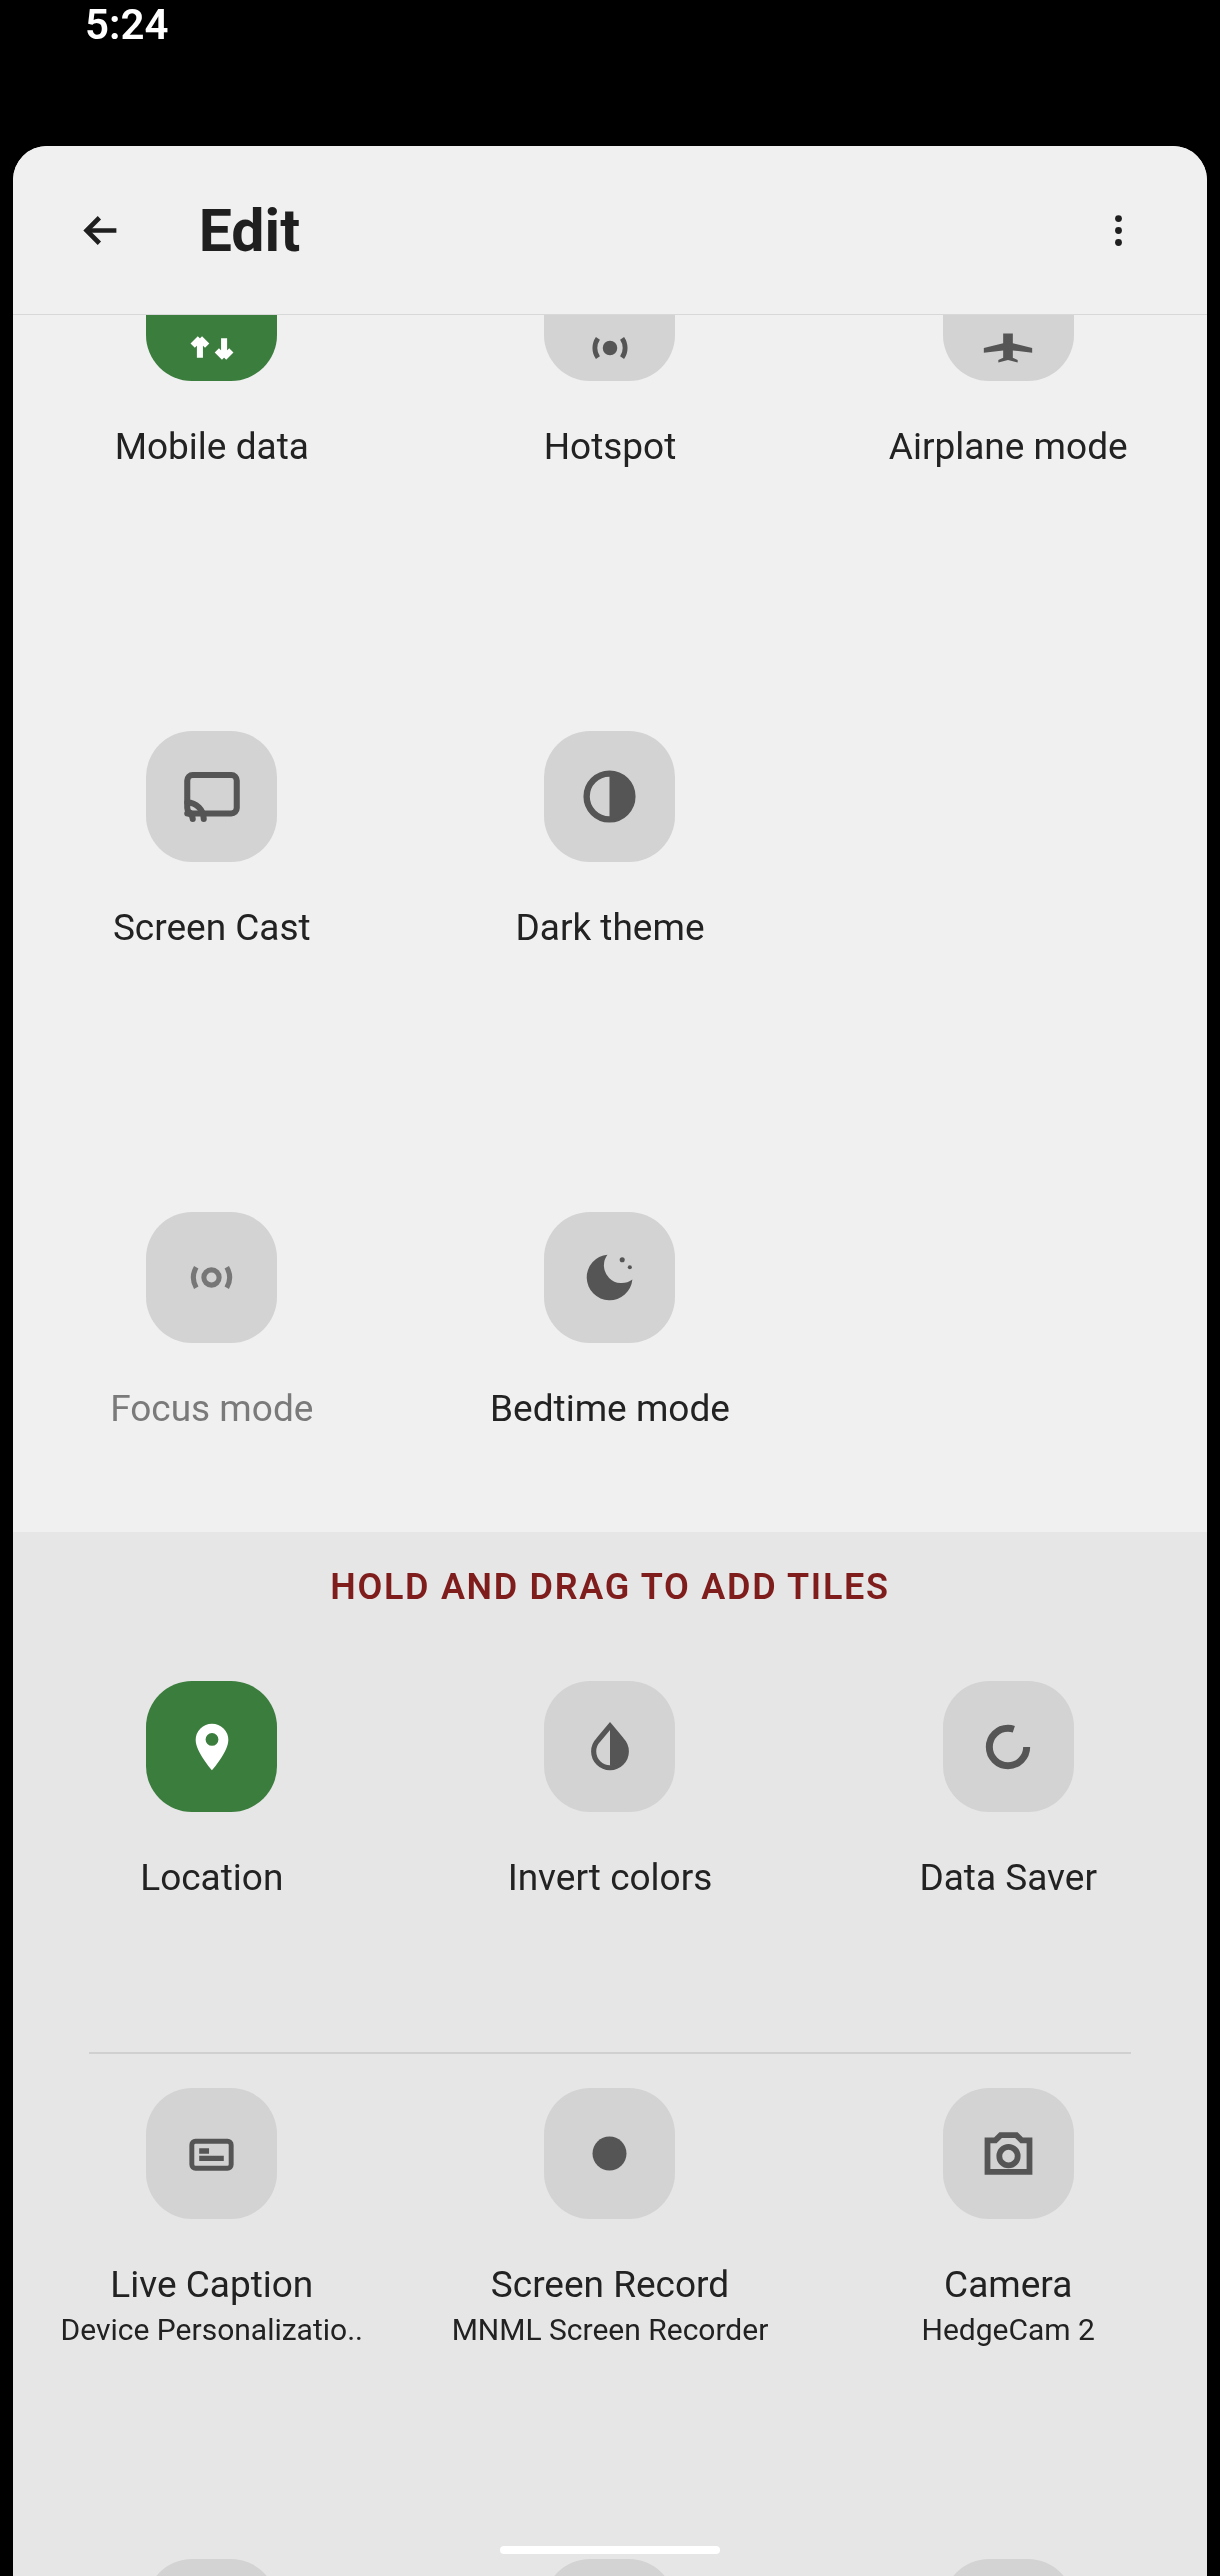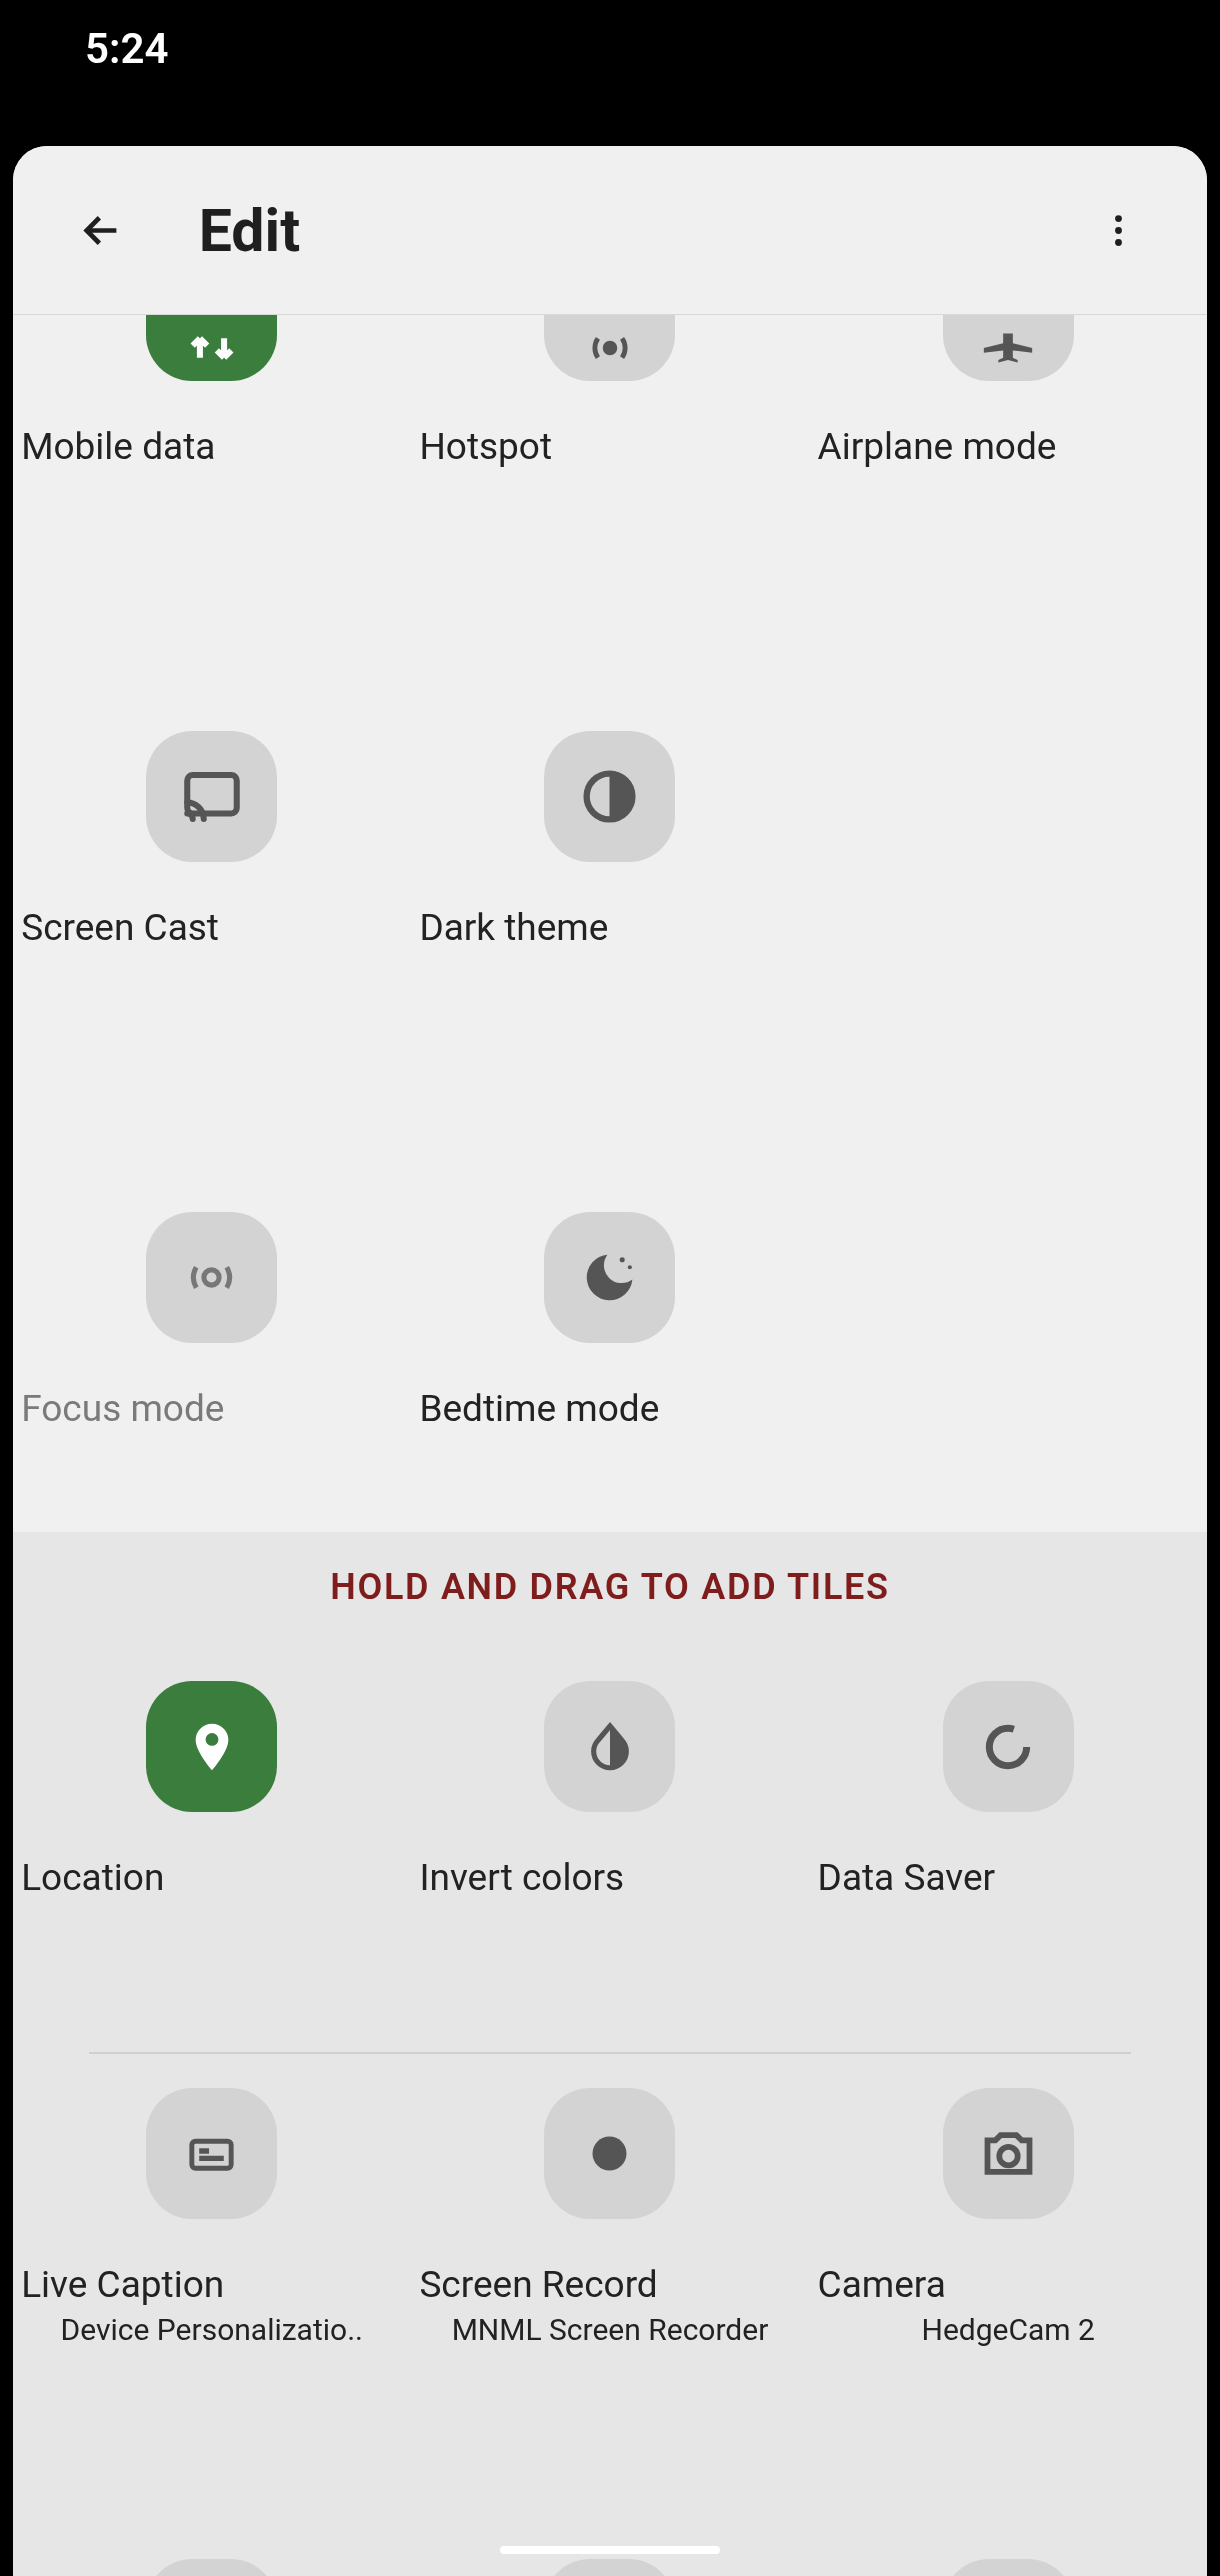--- a/index.html
+++ b/index.html
@@ -1,34 +1,34 @@
 <!DOCTYPE html>
 <html style="font-size:13.6px"><head>
 <meta charset="utf-8">
 <style>
   * { margin:0; padding:0; box-sizing:border-box; font-family:-apple-system,BlinkMacSystemFont,"Segoe UI",Roboto,sans-serif; }
   body { background:#000; width:1220px; height:2576px; overflow:hidden; position:relative; }
-  .status-bar { height:73px; display:flex; align-items:flex-end; padding:0 85px; }
+  .status-bar { height:73px; display:flex; align-items:flex-start; padding:0 85px; }
   .status-time { color:#fff; font-size:42px; font-weight:600; }
   .panel { position:absolute; top:146px; left:12.7px; right:12.7px; bottom:0; background:#f0f0f0; border-radius:34px 34px 0 0; overflow:hidden; }
   .header { height:169px; display:flex; align-items:center; padding:0 51px; background:#f0f0f0; border-bottom:1.7px solid #d8d8d8; }
   .back-btn { width:76px; height:76px; display:flex; align-items:center; justify-content:center; }
   .title { font-size:59px; font-weight:700; color:#1f1f1f; margin-left:59px; flex:1; }
   .more-btn { width:76px; height:76px; display:flex; align-items:center; justify-content:center; }
   .scroll { height:calc(100% - 169px); overflow:hidden; }
   .grid { display:grid; grid-template-columns:repeat(3,1fr); justify-items:center; }
   .section-active { background:#f0f0f0; padding-bottom:102px; }
   .section-available { background:#e6e6e6; padding-top:34px; }
   .tile { width:100%; display:flex; flex-direction:column; align-items:center; padding-top:0px; }
   .tile.partial { padding-top:0; }
   .tile-icon { width:131px; height:131px; border-radius:46px; display:flex; align-items:center; justify-content:center; margin-bottom:44px; }
   .tile-icon.partial { height:66px; border-radius:0 0 46px 46px; margin-top:0; }
   .tile-icon.green { background:#3a7d3d; }
   .tile-icon.grey { background:#d3d3d3; }
-  .tile-label { font-size:37px; color:#222; text-align:left; width:100%; padding:0 8.5px; white-space:nowrap; overflow:hidden; text-overflow:ellipsis; }
+  .tile-label { font-size:37px; color:#222; text-align:center; width:100%; padding:0 8.5px; white-space:nowrap; overflow:hidden; text-overflow:ellipsis; }
   .tile-label.dim { color:#7a7a7a; }
   .tile-sublabel { font-size:30px; color:#222; text-align:center; width:100%; margin-top:6.8px; padding:0 8.5px; white-space:nowrap; overflow:hidden; }
   .row { padding-top:263px; }
   .row-first-partial { padding-top:0; }
   .row-avail-1 { padding-top:73px; }
   .row-avail-2 { padding-top:212px; }
   .row-avail-3 { padding-top:212px; }
   .divider-label { font-size:36px; font-weight:600; color:#7f1d1d; text-align:center; letter-spacing:1.7px; }
   .hr { height:1.7px; background:#d0d0d0; margin:0 76px; }
   .nav-pill { position:absolute; bottom:22px; left:50%; transform:translateX(-50%); width:220px; height:8.5px; background:#fff; border-radius:4.2px; }

